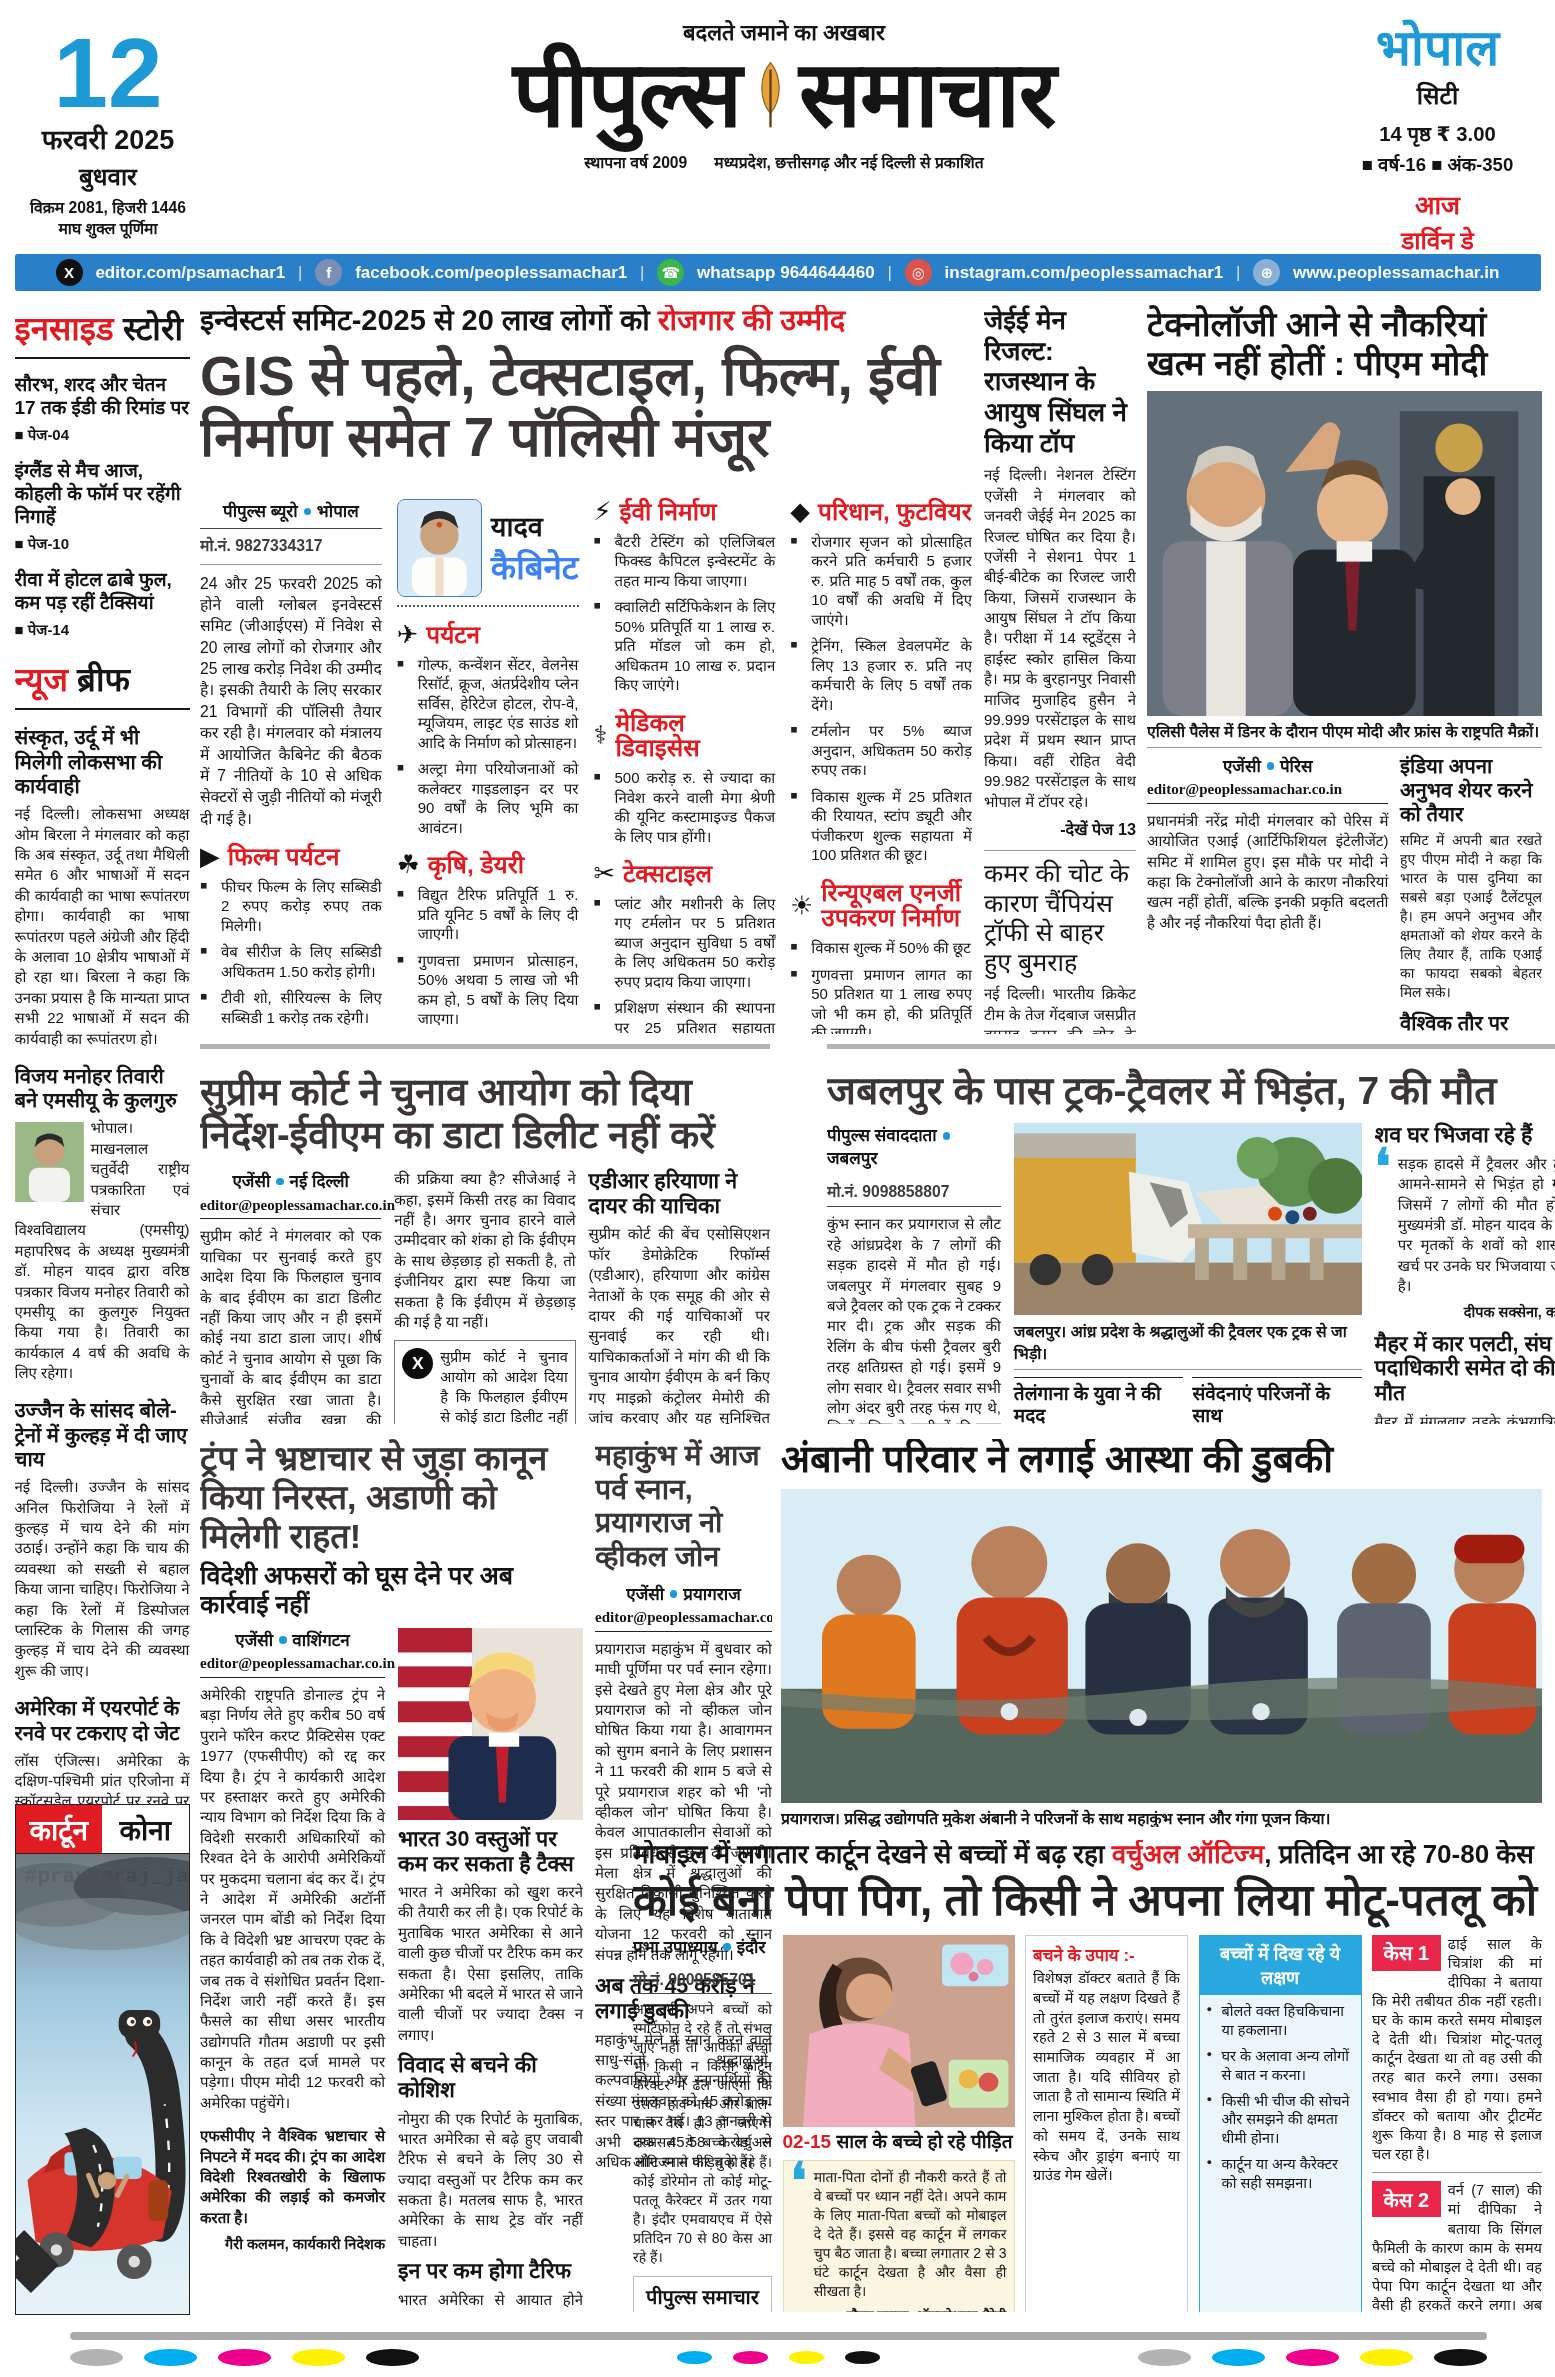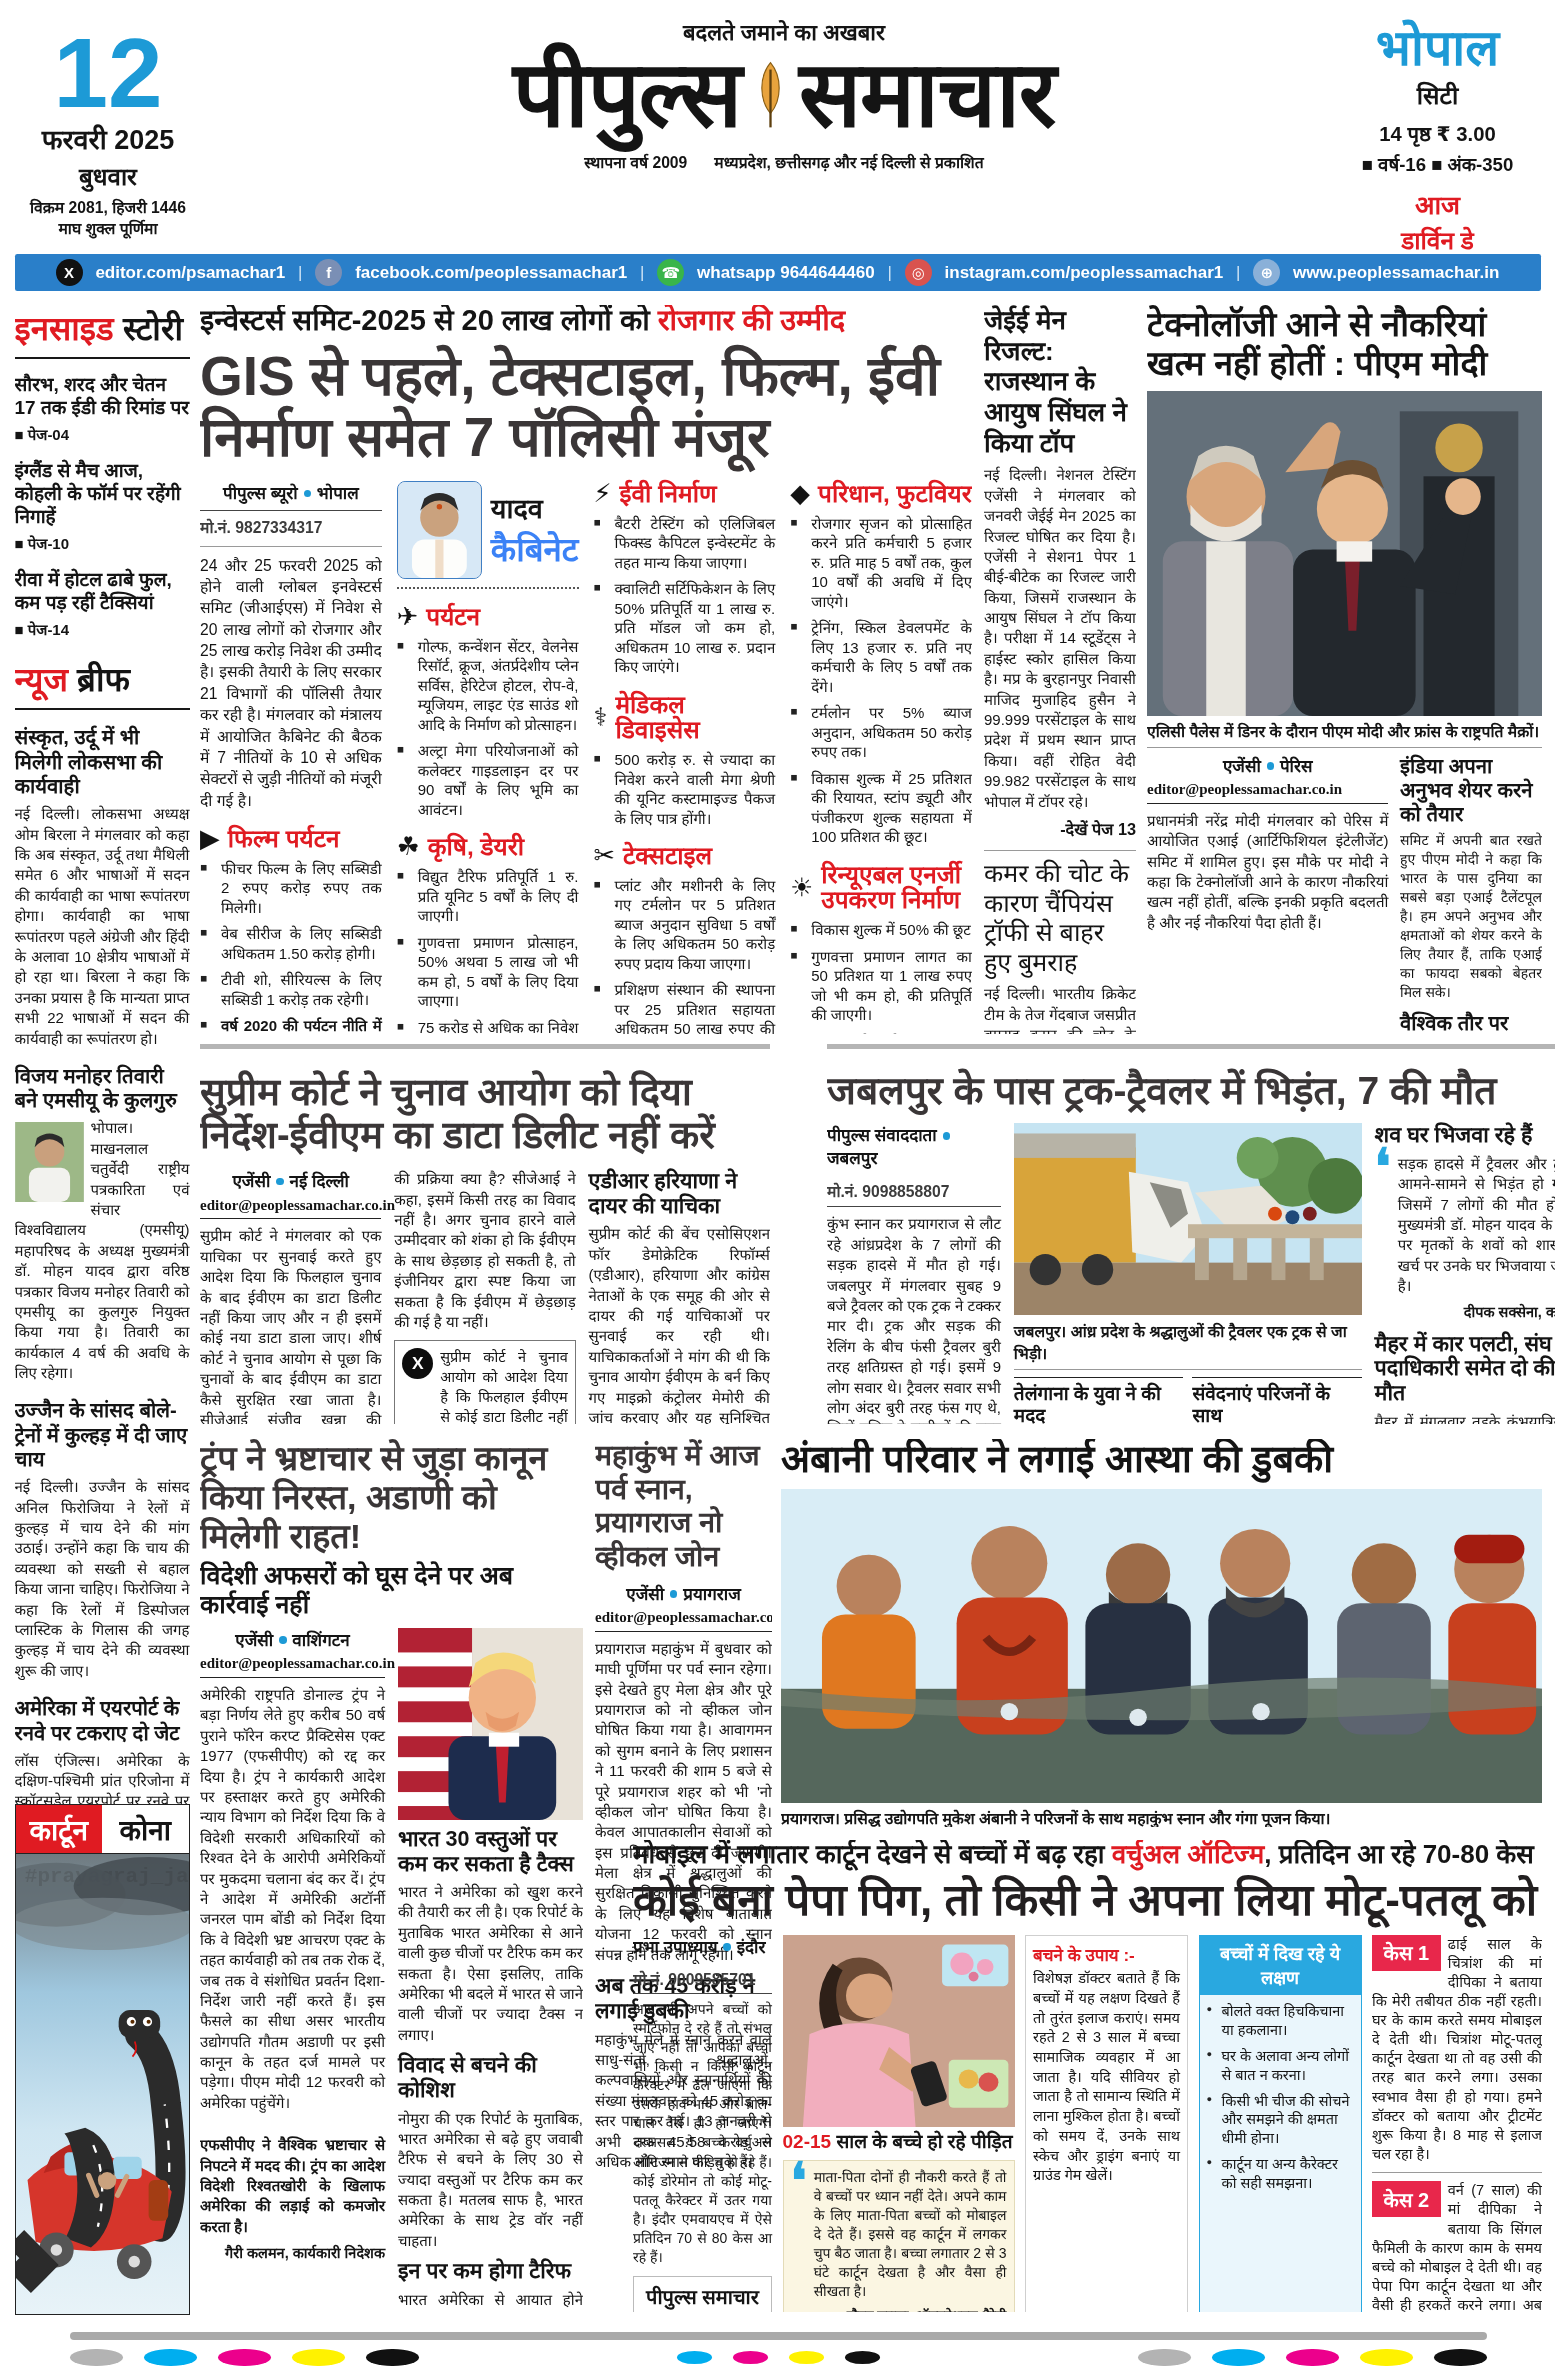--- a/index.html
+++ b/index.html
@@ -37,21 +37,21 @@
   .cartoon{position:absolute;left:0;bottom:0;width:175px;height:511px;border:1.2px solid #222;background:#fff}
   .cart-head{display:flex;height:49px;border-bottom:1.2px solid #222}
   .cart-red{flex:1;background:#e01b22;color:#fff;font-size:28px;font-weight:800;display:flex;align-items:center;justify-content:center}
   .cart-blk{flex:1;font-size:28px;font-weight:800;display:flex;align-items:center;justify-content:center}
   .cart-img{position:relative;height:460px;background:linear-gradient(#6f7a80 0%,#9fc7de 30%,#cfe6f2 60%,#e8f3f8 100%);overflow:hidden}
   .hashtag{position:absolute;left:9.3px;top:10.5px;font-size:21px;font-weight:bold;color:#333;font-family:"Liberation Mono","DejaVu Sans Mono",monospace}
   
   .lead{left:200px;top:305px;width:772px;height:729px;overflow:hidden}
   .kicker{font-size:29px;font-weight:800;line-height:1.1}
   .lead-hl{font-size:55px;font-weight:800;color:#3a3637;line-height:1.1;margin-top:9.3px}
-  .lead-cols{display:flex;gap:15px;margin-top:14px}
+  .lead-cols{display:flex;gap:15px;margin-top:32px}
   .lead-cols>div{flex:1;min-width:0}
   .byline{font-size:17px;font-weight:bold}
   .phone{font-size:15.7px;font-weight:bold;color:#3c3c3c;border-top:1.7px solid #444;padding-top:4.6px;margin-top:5.8px}
   .emaill{font-size:15px;font-weight:bold;border-bottom:1.7px solid #222;padding:4.6px 0;margin-bottom:7px;font-family:"Liberation Serif","DejaVu Serif",serif}
   .policy-head{display:flex;align-items:center;gap:8.1px;margin:15px 0 7px}
   .picon{font-size:25.6px;line-height:1}
   .ptitle{font-size:24.4px;font-weight:800;color:#e01b22;line-height:1.05}
   .plist li{list-style:none;font-size:15px;line-height:1.3;margin-bottom:7px;padding-left:21px;position:relative;text-align:justify}
   .plist li::before{content:"■";position:absolute;left:0;top:0;font-size:11.6px;color:#222}
   .cab{display:flex;gap:9.3px;align-items:center;border-bottom:2.3px dotted #555;padding-bottom:8.1px}
@@ -510,21 +510,21 @@
   </div>
 
   <div class="abs trump">
     <div class="tr-hl">ट्रंप ने भ्रष्टाचार से जुड़ा कानून किया निरस्त, अडाणी को मिलेगी राहत!</div>
     <div class="tr-sub">विदेशी अफसरों को घूस देने पर अब कार्रवाई नहीं</div>
     <div class="tr-cols">
       <div>
         <div class="byline c"><span>एजेंसी</span><span class="dot"></span><span>वाशिंगटन</span></div>
         <div class="emaill">editor@peoplessamachar.co.in</div>
         <p class="btext">अमेरिकी राष्ट्रपति डोनाल्ड ट्रंप ने बड़ा निर्णय लेते हुए करीब 50 वर्ष पुराने फॉरेन करप्ट प्रैक्टिसेस एक्ट 1977 (एफसीपीए) को रद्द कर दिया है। ट्रंप ने कार्यकारी आदेश पर हस्ताक्षर करते हुए अमेरिकी न्याय विभाग को निर्देश दिया कि वे विदेशी सरकारी अधिकारियों को रिश्वत देने के आरोपी अमेरिकियों पर मुकदमा चलाना बंद कर दें। ट्रंप ने आदेश में अमेरिकी अटॉर्नी जनरल पाम बोंडी को निर्देश दिया कि वे विदेशी भ्रष्ट आचरण एक्ट के तहत कार्यवाही को तब तक रोक दें, जब तक वे संशोधित प्रवर्तन दिशा-निर्देश जारी नहीं करते हैं। इस फैसले का सीधा असर भारतीय उद्योगपति गौतम अडाणी पर इसी कानून के तहत दर्ज मामले पर पड़ेगा। पीएम मोदी 12 फरवरी को अमेरिका पहुंचेंगे।</p>
-        <p class="btext" style="font-weight:bold;margin-top:22px">एफसीपीए ने वैश्विक भ्रष्टाचार से निपटने में मदद की। ट्रंप का आदेश विदेशी रिश्वतखोरी के खिलाफ अमेरिका की लड़ाई को कमजोर करता है।</p>
+        <p class="btext" style="font-weight:bold;margin-top:13px">एफसीपीए ने वैश्विक भ्रष्टाचार से निपटने में मदद की। ट्रंप का आदेश विदेशी रिश्वतखोरी के खिलाफ अमेरिका की लड़ाई को कमजोर करता है।</p>
         <div class="qattr">गैरी कलमन, कार्यकारी निदेशक</div>
       </div>
       <div>
         <div class="ph" style="width:100%;height:192px">
           <svg viewBox="0 0 110 110" preserveAspectRatio="none">
             <rect width="110" height="110" fill="#e8e2d8"></rect>
             <rect x="0" y="0" width="44" height="110" fill="#b22234"></rect>
             <rect x="0" y="14" width="44" height="8" fill="#fff"></rect>
               <rect x="0" y="34" width="44" height="8" fill="#fff"></rect>
               <rect x="0" y="54" width="44" height="8" fill="#fff"></rect>

